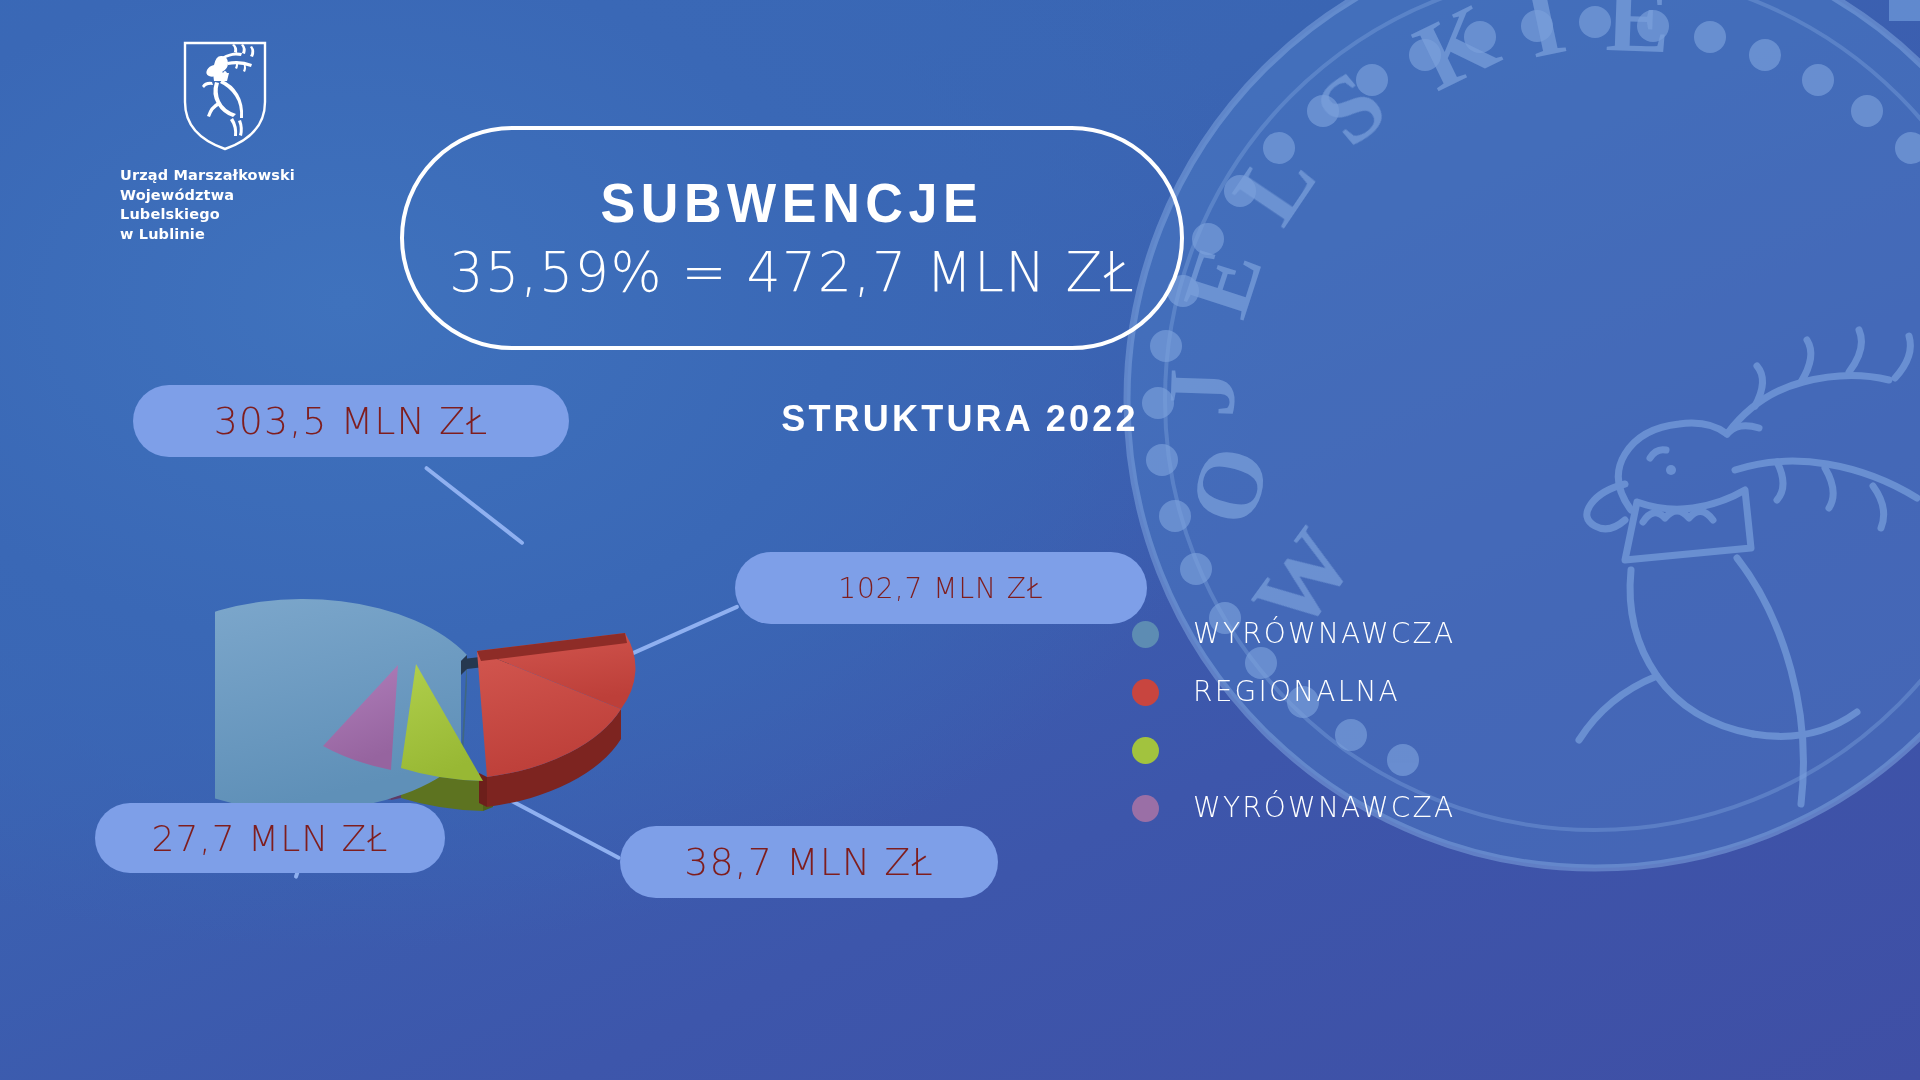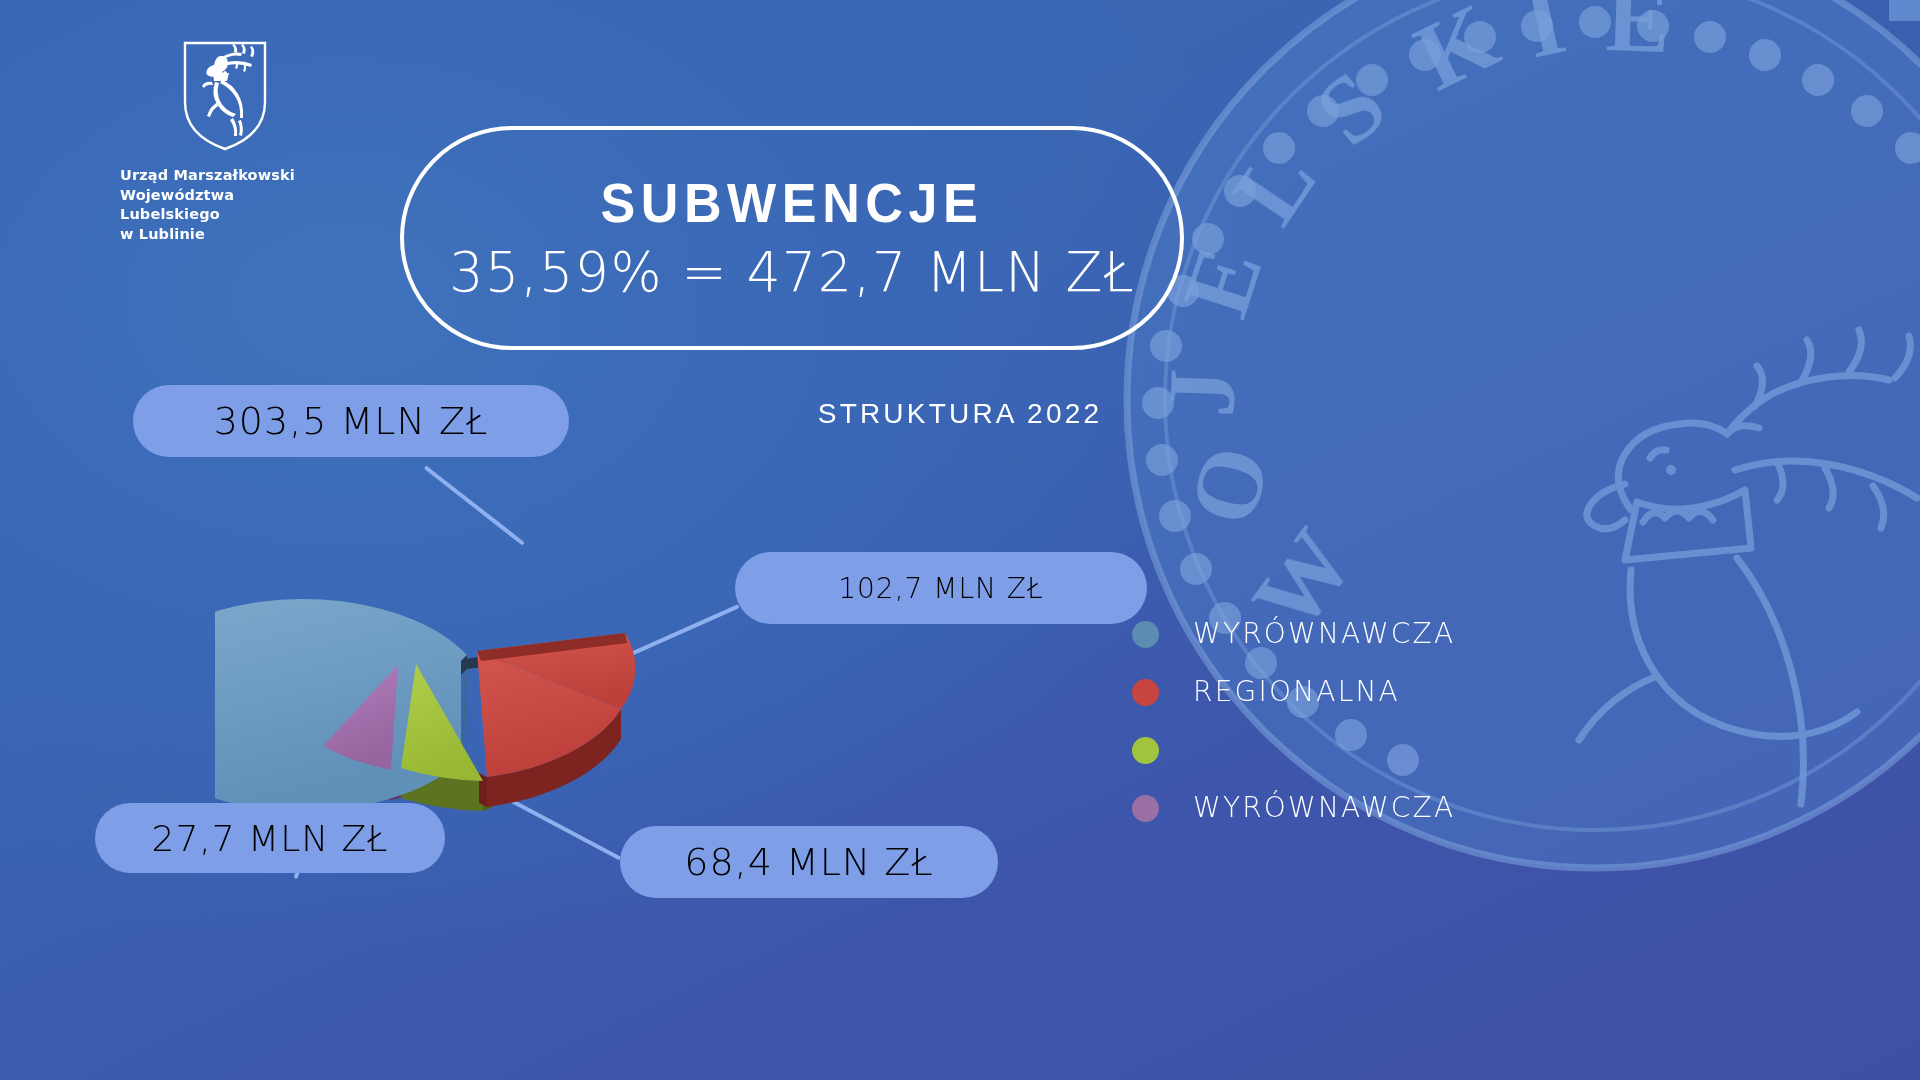--- a/index.html
+++ b/index.html
@@ -47,29 +47,29 @@
   }
   .titlebox .t2{
     color:#fff;font-weight:300;font-size:56px;line-height:1.02;
     letter-spacing:1.5px;white-space:nowrap;
     font-family:"DejaVu Sans","Liberation Sans", sans-serif;
     transform:scaleX(.96);
   }
 
   .subtitle{
     position:absolute;left:760px;top:398px;width:400px;text-align:center;
-    color:#fff;font-weight:400;font-size:28px;letter-spacing:3.2px;
+    color:#fff;font-weight:700;font-size:36px;letter-spacing:3.2px;
     font-family:"Liberation Sans Narrow","Liberation Sans", sans-serif;
   }
 
   
   .vpill{
     position:absolute;
     background:#7e9fe8;border-radius:60px;
-    color:#000000;
+    color:#7f1d1d;
     display:flex;align-items:center;justify-content:center;
     font-weight:300;letter-spacing:1px;white-space:nowrap;
     font-family:"DejaVu Sans","Liberation Sans", sans-serif;
     text-align:right;
   }
   #pill-a{left:133px; top:385px; width:436px;height:72px;font-size:38px;}
   #pill-b{left:735px; top:552px; width:412px;height:72px;font-size:28px;}
   #pill-c{left:620px; top:826px; width:378px;height:72px;font-size:38px;}
   #pill-d{left:95px;  top:803px; width:350px;height:70px;font-size:36px;}
 
@@ -286,21 +286,21 @@
       <path d="M201,199 L186,303 A186,106 0 0 0 268,316 Z" fill="url(#ggreen)"></path>
 
       <path d="M262,186 L272,312 A186,106 0 0 0 406,244 Z" fill="url(#gred)"></path>
       <path d="M262,186 L410,168 A186,106 0 0 1 406,244 Z" fill="url(#gred)"></path>
       <path d="M262,186 L410,168 L412,178 L266,196 Z" fill="#8e2c27"></path>
     </svg>
   </div>
 
   <div class="vpill" id="pill-a">303,5 MLN ZŁ</div>
   <div class="vpill" id="pill-b">102,7 MLN ZŁ</div>
-  <div class="vpill" id="pill-c">68,4 MLN ZŁ</div>
+  <div class="vpill" id="pill-c">38,7 MLN ZŁ</div>
   <div class="vpill" id="pill-d">27,7 MLN ZŁ</div>
 
   <div class="legend">
     <div class="lrow">
       <span class="ldot" style="background:#5d8cb3"></span>
       <span class="llabel">WYRÓWNAWCZA</span>
     </div>
     <div class="lrow">
       <span class="ldot" style="background:#c8453f"></span>
       <span class="llabel">REGIONALNA</span>

